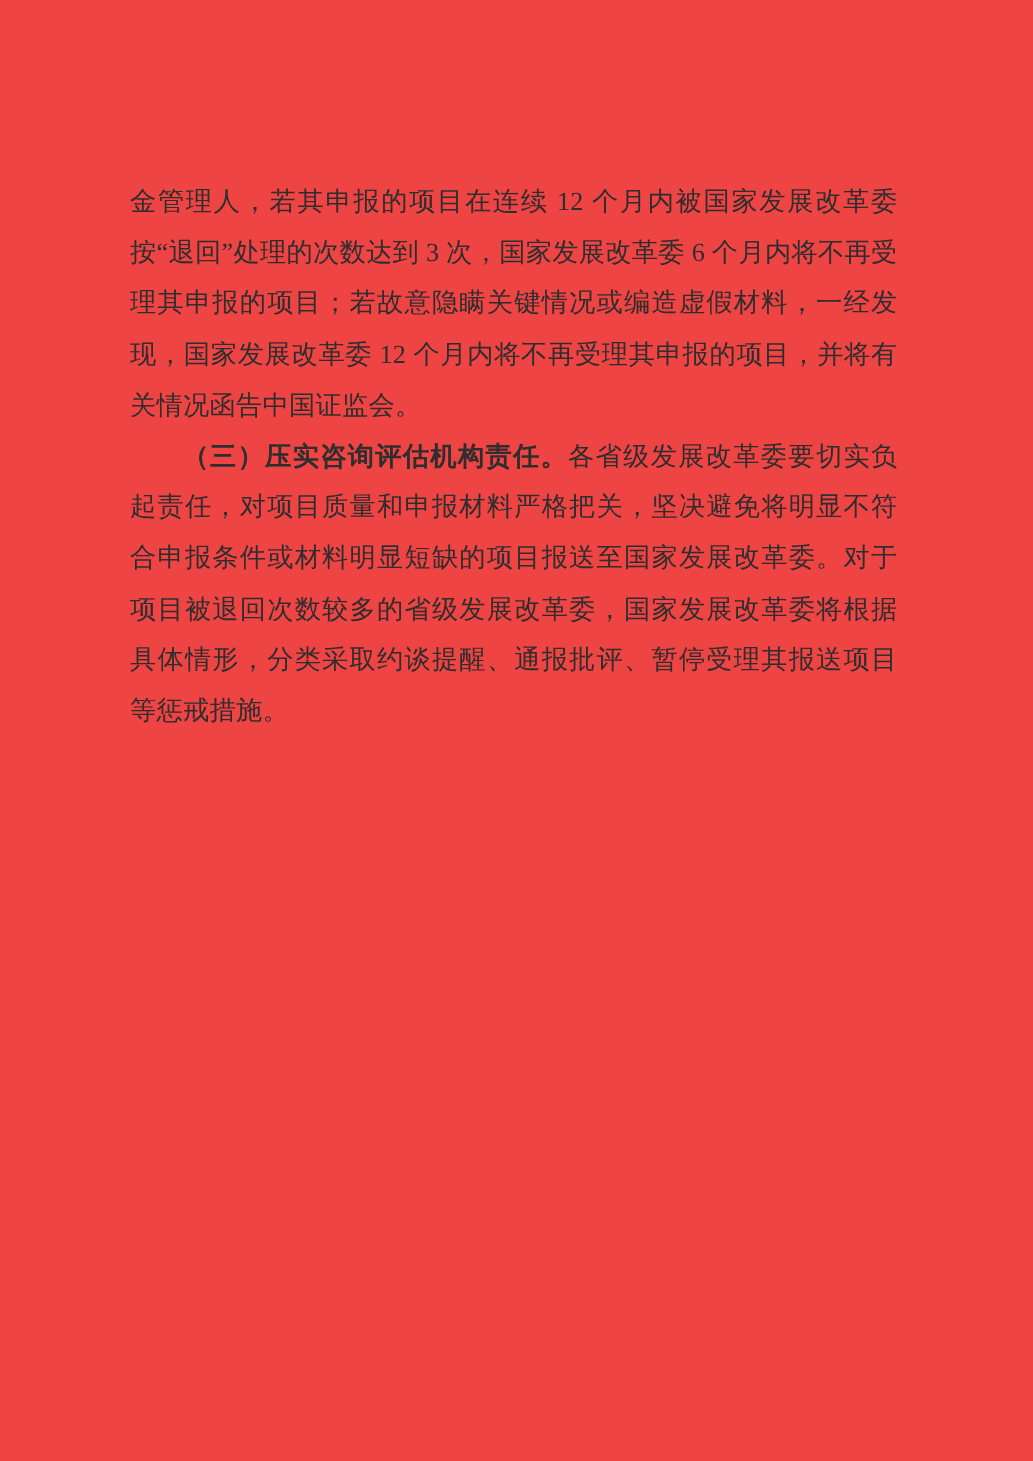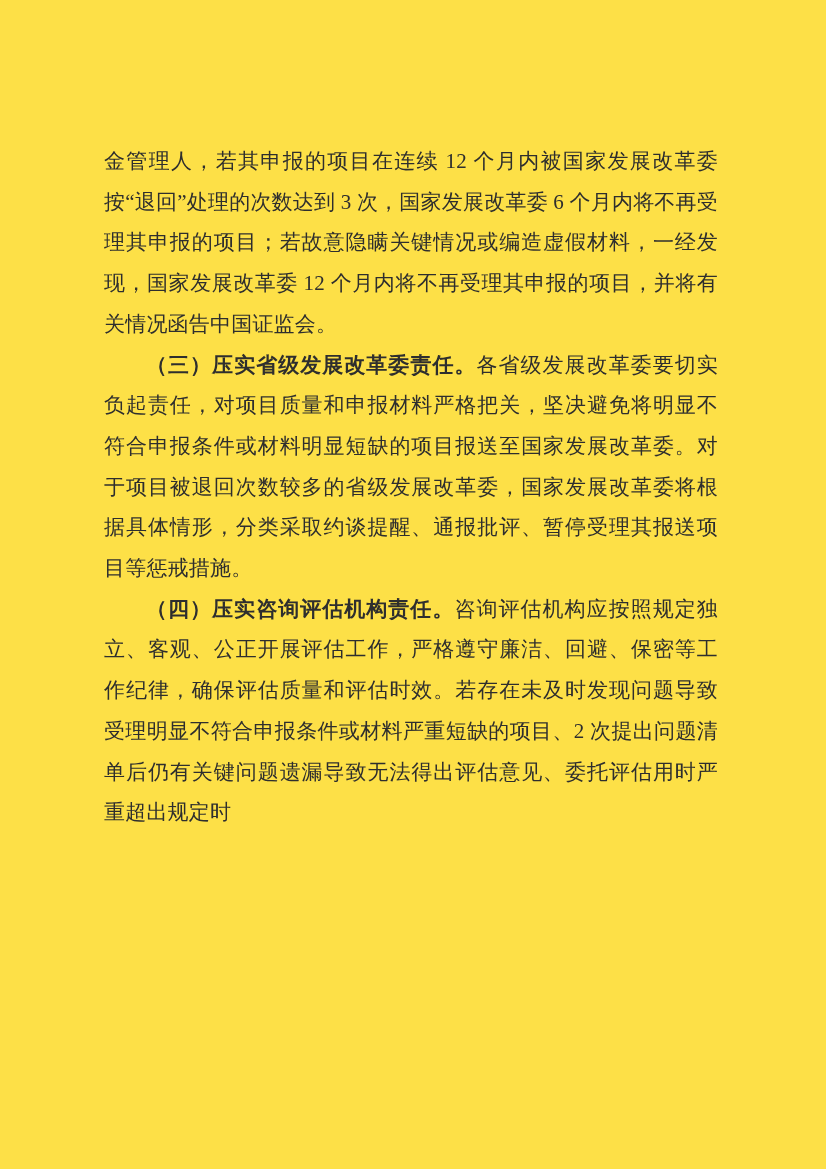--- a/index.html
+++ b/index.html
@@ -4,21 +4,21 @@
 <style>
   html, body {
     margin: 0;
     padding: 0;
     background: #ffffff;
   }
   .page {
     position: relative;
     width: 826px;
     height: 1169px;
-    background: #fde047;
+    background: #ef4444;
     overflow: hidden;
     font-family: "Liberation Serif", "DejaVu Serif", serif;
   }
   .text-block {
     position: absolute;
     left: 104px;
     top: 141px;
     width: 614px;
     color: #2e2e2e;
     font-size: 21px;
@@ -41,18 +41,17 @@
 </style>
 </head>
 <body>
 
 <div class="page">
   <div class="text-block">
 
     <p class="continuation"><span>金管理人，若其申报的项目在连续 12 个月内被国家发展改革委按“退回”处理的次数达到 3 次，国家发展改革委 6 个月内将不再受理其申报的项目；若故意隐瞒关键情况或编造虚假材料，一经发现，国家发展改革委 12 个月内将不再受理其申报的项目，并将有关情况函告中国证监会。</span></p>
 
 
-    <p><span class="para-heading">（三）压实省级发展改革委责任。</span><span>各省级发展改革委要切实负起责任，对项目质量和申报材料严格把关，坚决避免将明显不符合申报条件或材料明显短缺的项目报送至国家发展改革委。对于项目被退回次数较多的省级发展改革委，国家发展改革委将根据具体情形，分类采取约谈提醒、通报批评、暂停受理其报送项目等惩戒措施。</span></p>
+    <p><span class="para-heading">（三）压实咨询评估机构责任。</span><span>各省级发展改革委要切实负起责任，对项目质量和申报材料严格把关，坚决避免将明显不符合申报条件或材料明显短缺的项目报送至国家发展改革委。对于项目被退回次数较多的省级发展改革委，国家发展改革委将根据具体情形，分类采取约谈提醒、通报批评、暂停受理其报送项目等惩戒措施。</span></p>
 
-    <p><span class="para-heading">（四）压实咨询评估机构责任。</span><span>咨询评估机构应按照规定独立、客观、公正开展评估工作，严格遵守廉洁、回避、保密等工作纪律，确保评估质量和评估时效。若存在未及时发现问题导致受理明显不符合申报条件或材料严重短缺的项目、2 次提出问题清单后仍有关键问题遗漏导致无法得出评估意见、委托评估用时严重超出规定时</span></p>
 
   </div>
 </div>
 
 </body></html>

